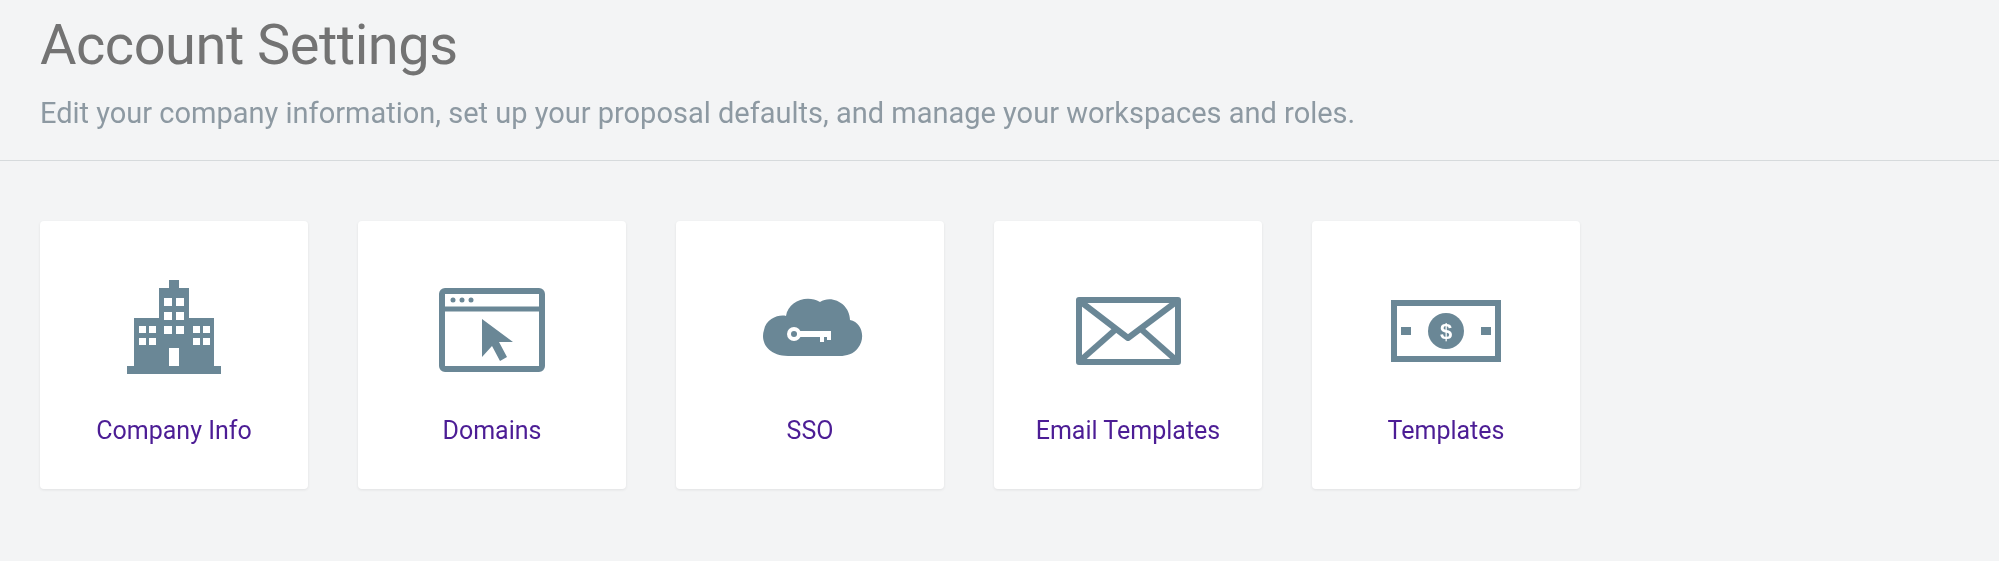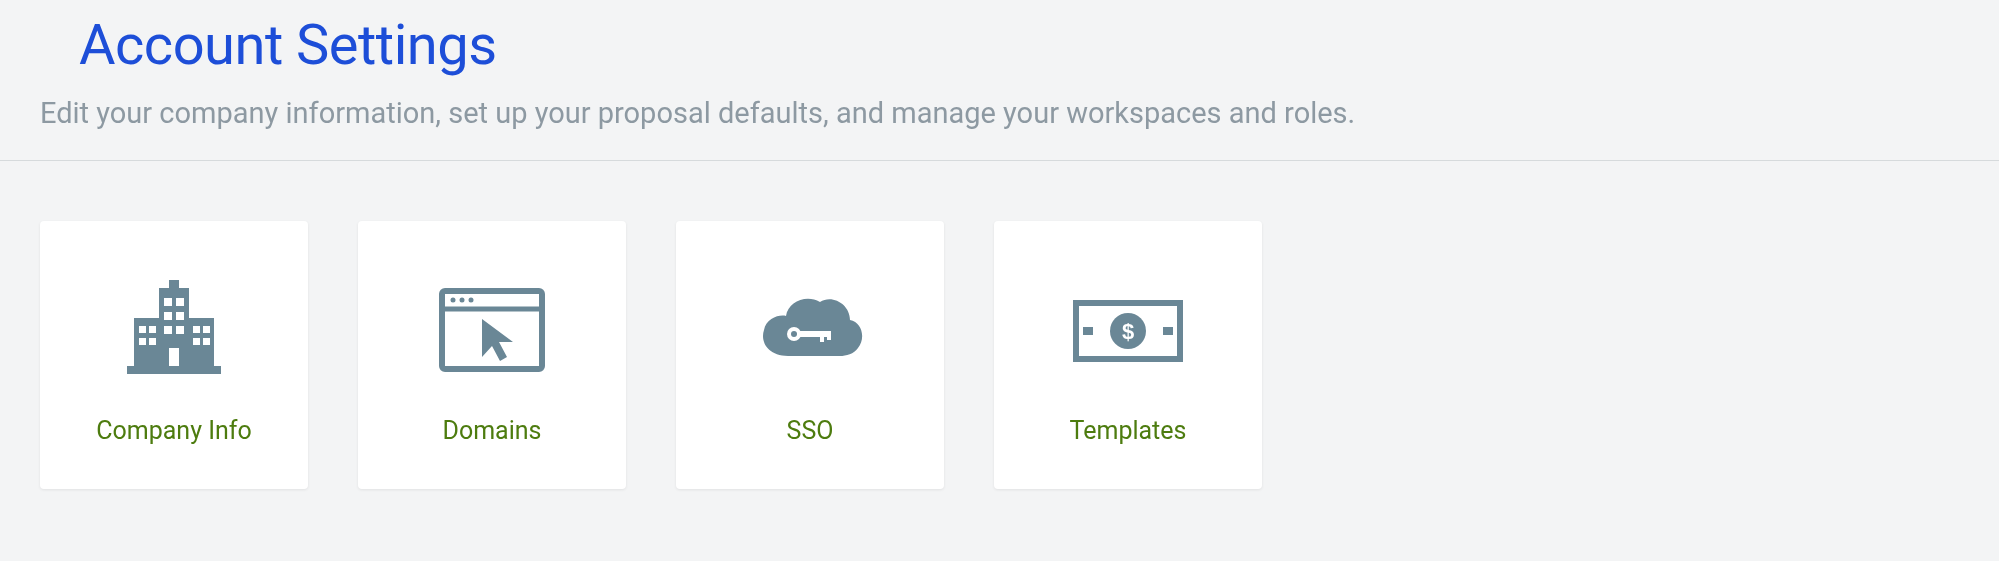--- a/index.html
+++ b/index.html
@@ -14,24 +14,23 @@
       height: 561px;
       overflow: hidden;
     }
     .header-area {
       padding: 12px 40px 30px 40px;
       border-bottom: 1px solid #d6dadc;
     }
     .page-title {
       font-size: 56px;
       font-weight: 400;
-      color: #1d4ed8;
+      color: #737373;
       letter-spacing: -0.5px;
       margin-bottom: 18px;
-      margin-left: 39px;
     }
     .page-subtitle {
       font-size: 29px;
       color: #8d99a2;
       font-weight: 400;
     }
     .cards-row {
       display: flex;
       gap: 50px;
       padding: 60px 40px 0 40px;
@@ -53,21 +52,21 @@
       display: flex;
       align-items: center;
       justify-content: center;
       margin-bottom: 20px;
     }
     .card-icon-wrap svg {
       display: block;
     }
     .card-label {
       font-size: 25px;
-      color: #4d7c0f;
+      color: #4c1d95;
       font-weight: 400;
       text-align: left;
     }
     .icon-fill { fill: #6a8796; }
     .icon-stroke { stroke: #6a8796; fill: none; }
   </style>
 </head>
 <body>
 
 <div class="header-area">
@@ -145,20 +144,31 @@
         <circle cx="44" cy="46" r="3" class="icon-fill"></circle>
         <rect x="50" y="43" width="30" height="6" fill="#fff"></rect>
         <rect x="70" y="43" width="4" height="11" fill="#fff"></rect>
         <rect x="77" y="43" width="4" height="9" fill="#fff"></rect>
       </svg>
     </div>
     <div class="card-label">SSO</div>
   </div>
 
 
+  <div class="card">
+    <div class="card-icon-wrap">
+      <svg width="115" height="85" viewBox="0 0 115 85">
+        <rect x="8" y="12" width="99" height="62" class="icon-stroke" stroke-width="6" stroke-linejoin="round"></rect>
+        <path d="M10 14 L57 50 L105 14" class="icon-stroke" stroke-width="6" stroke-linejoin="round"></path>
+        <line x1="10" y1="72" x2="44" y2="42" class="icon-stroke" stroke-width="6"></line>
+        <line x1="105" y1="72" x2="71" y2="42" class="icon-stroke" stroke-width="6"></line>
+      </svg>
+    </div>
+    <div class="card-label">Email Templates</div>
+  </div>
 
   <div class="card">
     <div class="card-icon-wrap">
       <svg width="120" height="80" viewBox="0 0 120 80">
         <rect x="8" y="12" width="104" height="56" class="icon-stroke" stroke-width="6"></rect>
         <circle cx="60" cy="40" r="18" class="icon-fill"></circle>
         <text x="60" y="48" font-size="22" font-weight="bold" fill="#fff" text-anchor="middle" font-family="Arial">$</text>
         <rect x="15" y="36" width="10" height="8" class="icon-fill"></rect>
         <rect x="95" y="36" width="10" height="8" class="icon-fill"></rect>
       </svg>

